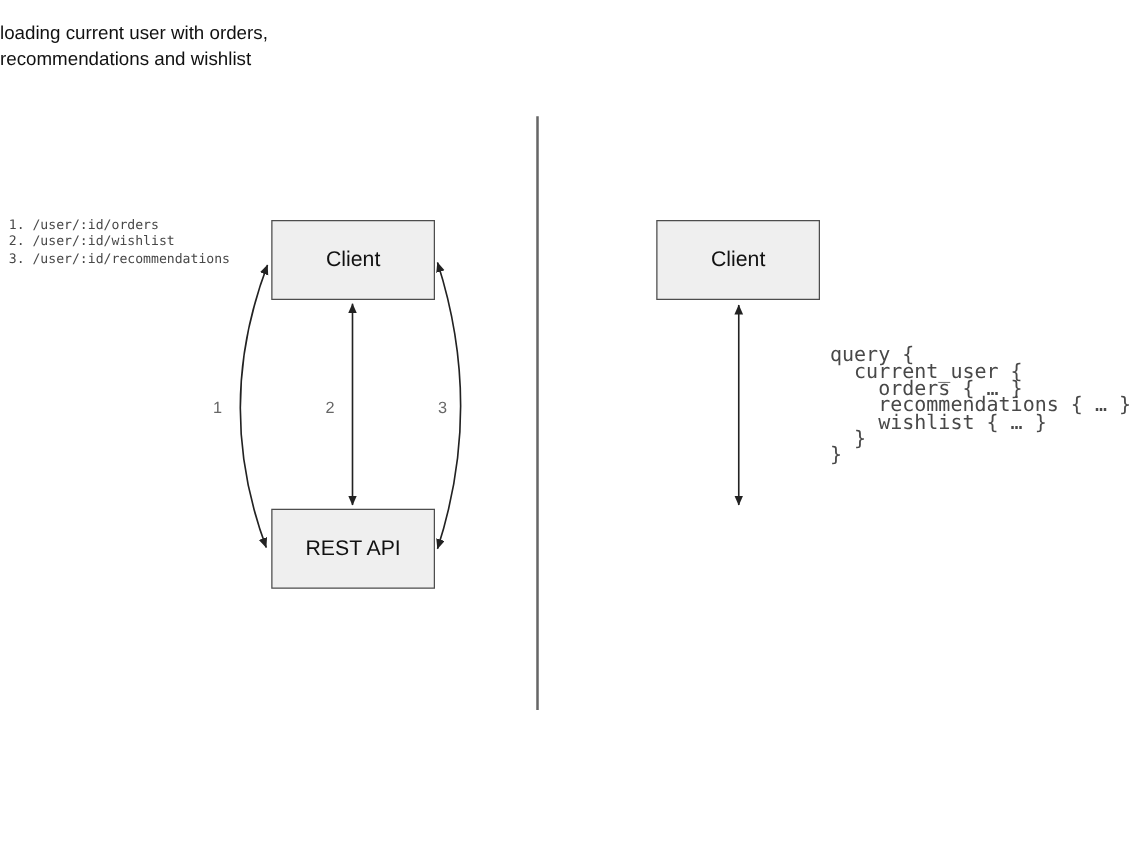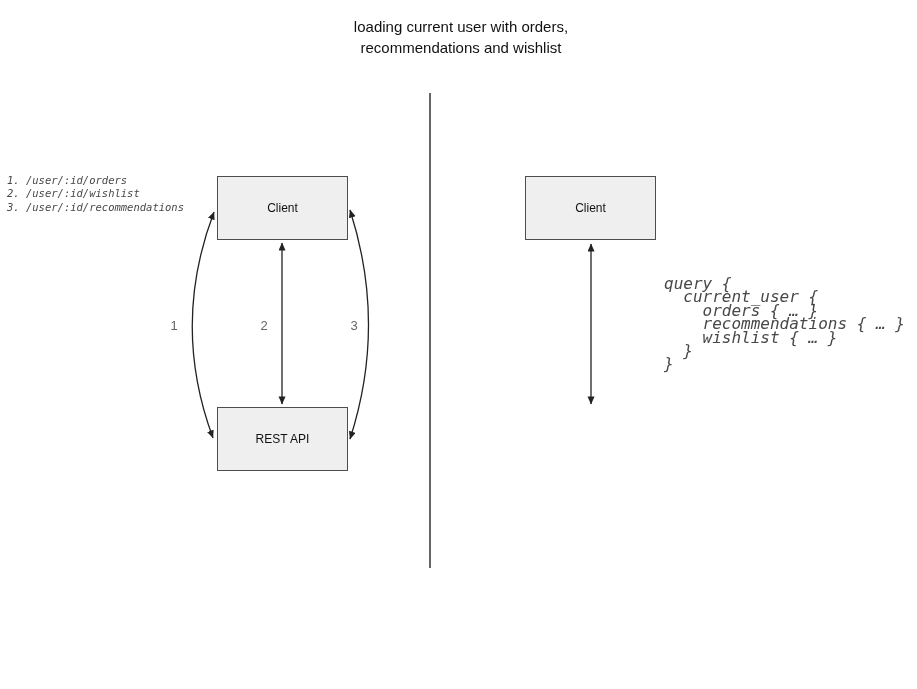--- a/index.html
+++ b/index.html
@@ -13,26 +13,24 @@
     height: 689px;
     background: #ffffff;
     overflow: hidden;
     font-family: "Liberation Sans", sans-serif;
   }
   .title {
     position: absolute;
     left: 0;
     top: 16px;
     width: 866px;
-    text-align: center;
     font-size: 15px;
     line-height: 21px;
     color: #111111;
     white-space: pre-line;
-    padding-left: 28px;
   }
   .divider {
     position: absolute;
     left: 429px;
     top: 93px;
     width: 2px;
     height: 475px;
     background: #666666;
   }
   .arrows {
@@ -49,29 +47,28 @@
   .box {
     position: absolute;
     width: 131px;
     height: 64px;
     background: #efefef;
     border: 1px solid #4d4d4d;
     box-sizing: border-box;
     display: flex;
     align-items: center;
     justify-content: center;
-    font-size: 12px;
+    font-size: 17px;
     color: #111111;
   }
   .mono {
     font-family: "DejaVu Sans Mono", monospace;
     color: #484848;
     margin: 0;
     white-space: pre;
-    font-style: italic;
   }
   .endpoints {
     position: absolute;
     left: 7px;
     top: 174px;
     font-size: 10.5px;
     line-height: 13.4px;
   }
   .query {
     position: absolute;

